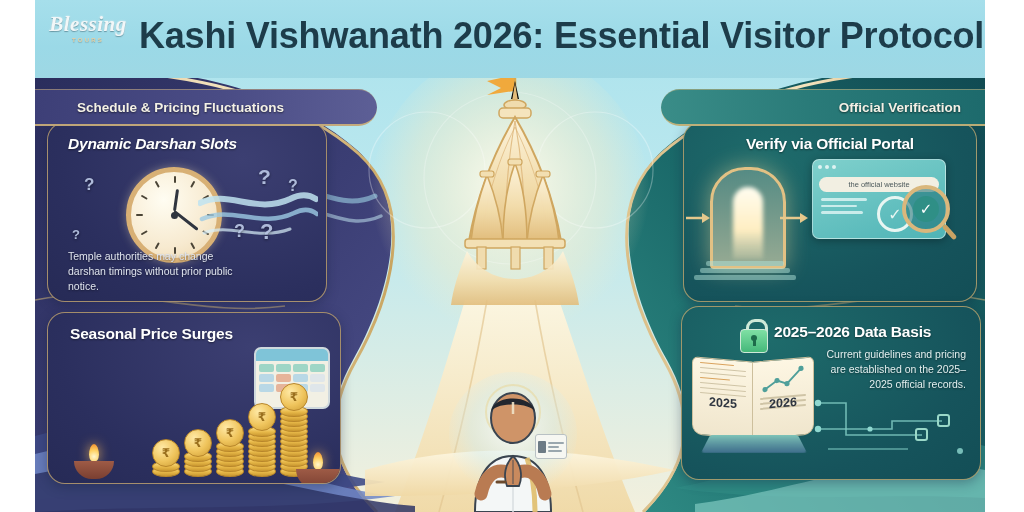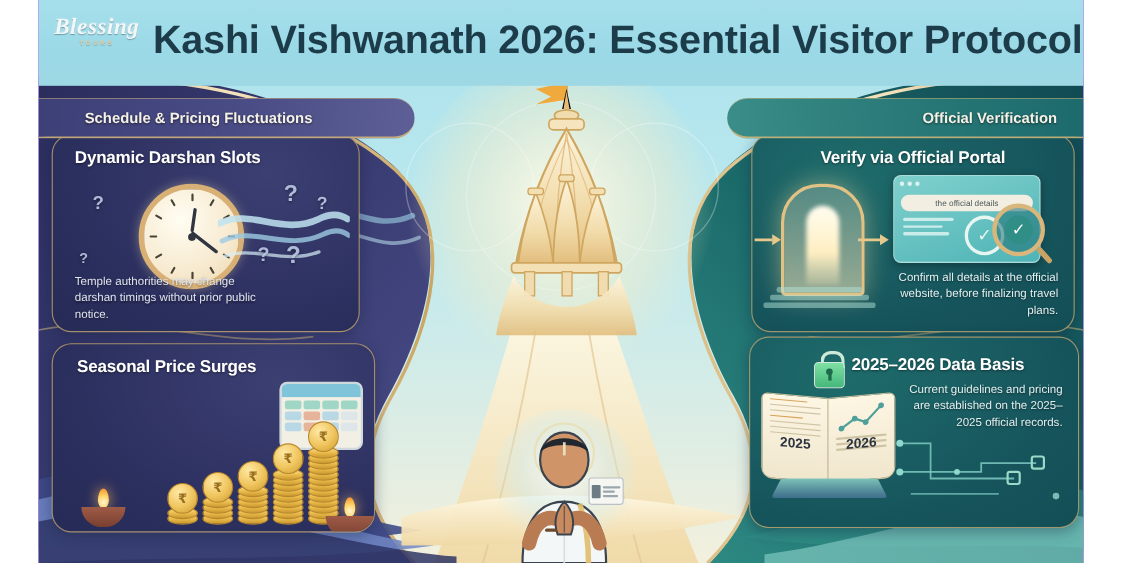--- a/index.html
+++ b/index.html
@@ -285,21 +285,21 @@
       <div class="logo-script">Blessing</div>
       <div class="logo-sub">TOURS</div>
     </div>
     <div class="title">Kashi Vishwanath 2026: Essential Visitor Protocol</div>
   </div>
 
   <div class="banner banner-r">Official Verification</div>
   <div class="banner banner-l">Schedule &amp; Pricing Fluctuations</div>
 
   <div id="card-darshan" class="card card-l">
-    <div class="card-title" style="left:20px;top:12px;">Dynamic Darshan Slots</div>
+    <div class="card-title" style="left:20px;top:12px;font-style:italic;">Dynamic Darshan Slots</div>
 
     <div class="clock" style="left:78px;top:44px;">
       <div class="tick" style="transform:rotate(0deg)"></div>
       <div class="tick" style="transform:rotate(30deg)"></div>
       <div class="tick" style="transform:rotate(60deg)"></div>
       <div class="tick" style="transform:rotate(90deg)"></div>
       <div class="tick" style="transform:rotate(120deg)"></div>
       <div class="tick" style="transform:rotate(150deg)"></div>
       <div class="tick" style="transform:rotate(180deg)"></div>
       <div class="tick" style="transform:rotate(210deg)"></div>
@@ -425,37 +425,36 @@
       <path d="M96,13 L116,13" stroke="#e6c88c" stroke-width="2.5" fill="none"></path>
       <path d="M116,8 L124,13 L116,18 Z" fill="#e6c88c"></path>
     </svg>
 
     <div class="browser" style="left:128px;top:36px;">
       <div class="bw-bar">
         <span class="bw-dot"></span>
         <span class="bw-dot"></span>
         <span class="bw-dot"></span>
       </div>
-      <div class="urlbar">the official details</div>
+      <div class="urlbar">the official website</div>
       <div class="bw-lines">
         <div class="bw-line" style="width:46px"></div>
         <div class="bw-line" style="width:36px"></div>
         <div class="bw-line" style="width:42px"></div>
       </div>
       <div class="check-circle" style="left:64px;top:36px;width:30px;height:30px;font-size:16px;">✓</div>
     </div>
 
     <div class="magnifier" style="left:218px;top:62px;">
       <div style="width:26px;height:26px;border-radius:50%;background:#2f8f86;
                   display:flex;align-items:center;justify-content:center;
                   color:#ffffff;font-size:15px;font-weight:700;">✓</div>
       <div class="mag-handle"></div>
     </div>
 
-    <div class="card-body" style="right:14px;top:122px;width:158px;text-align:right;">Confirm all details at the official website, before finalizing travel plans.</div>
   </div>
 
   <div id="card-data" class="card card-r">
     <div class="card-title" style="left:92px;top:16px;text-align:right;">2025–2026 Data Basis</div>
     <div class="card-body" style="right:14px;top:40px;width:152px;text-align:right;">Current guidelines and pricing are established on the 2025–2025 official records.</div>
 
     <div style="position:absolute;left:58px;top:22px;">
       <div class="shackle"></div>
       <div class="lock" style="position:relative;">
         <div style="position:absolute;left:50%;top:5px;margin-left:-3px;width:6px;height:6px;

